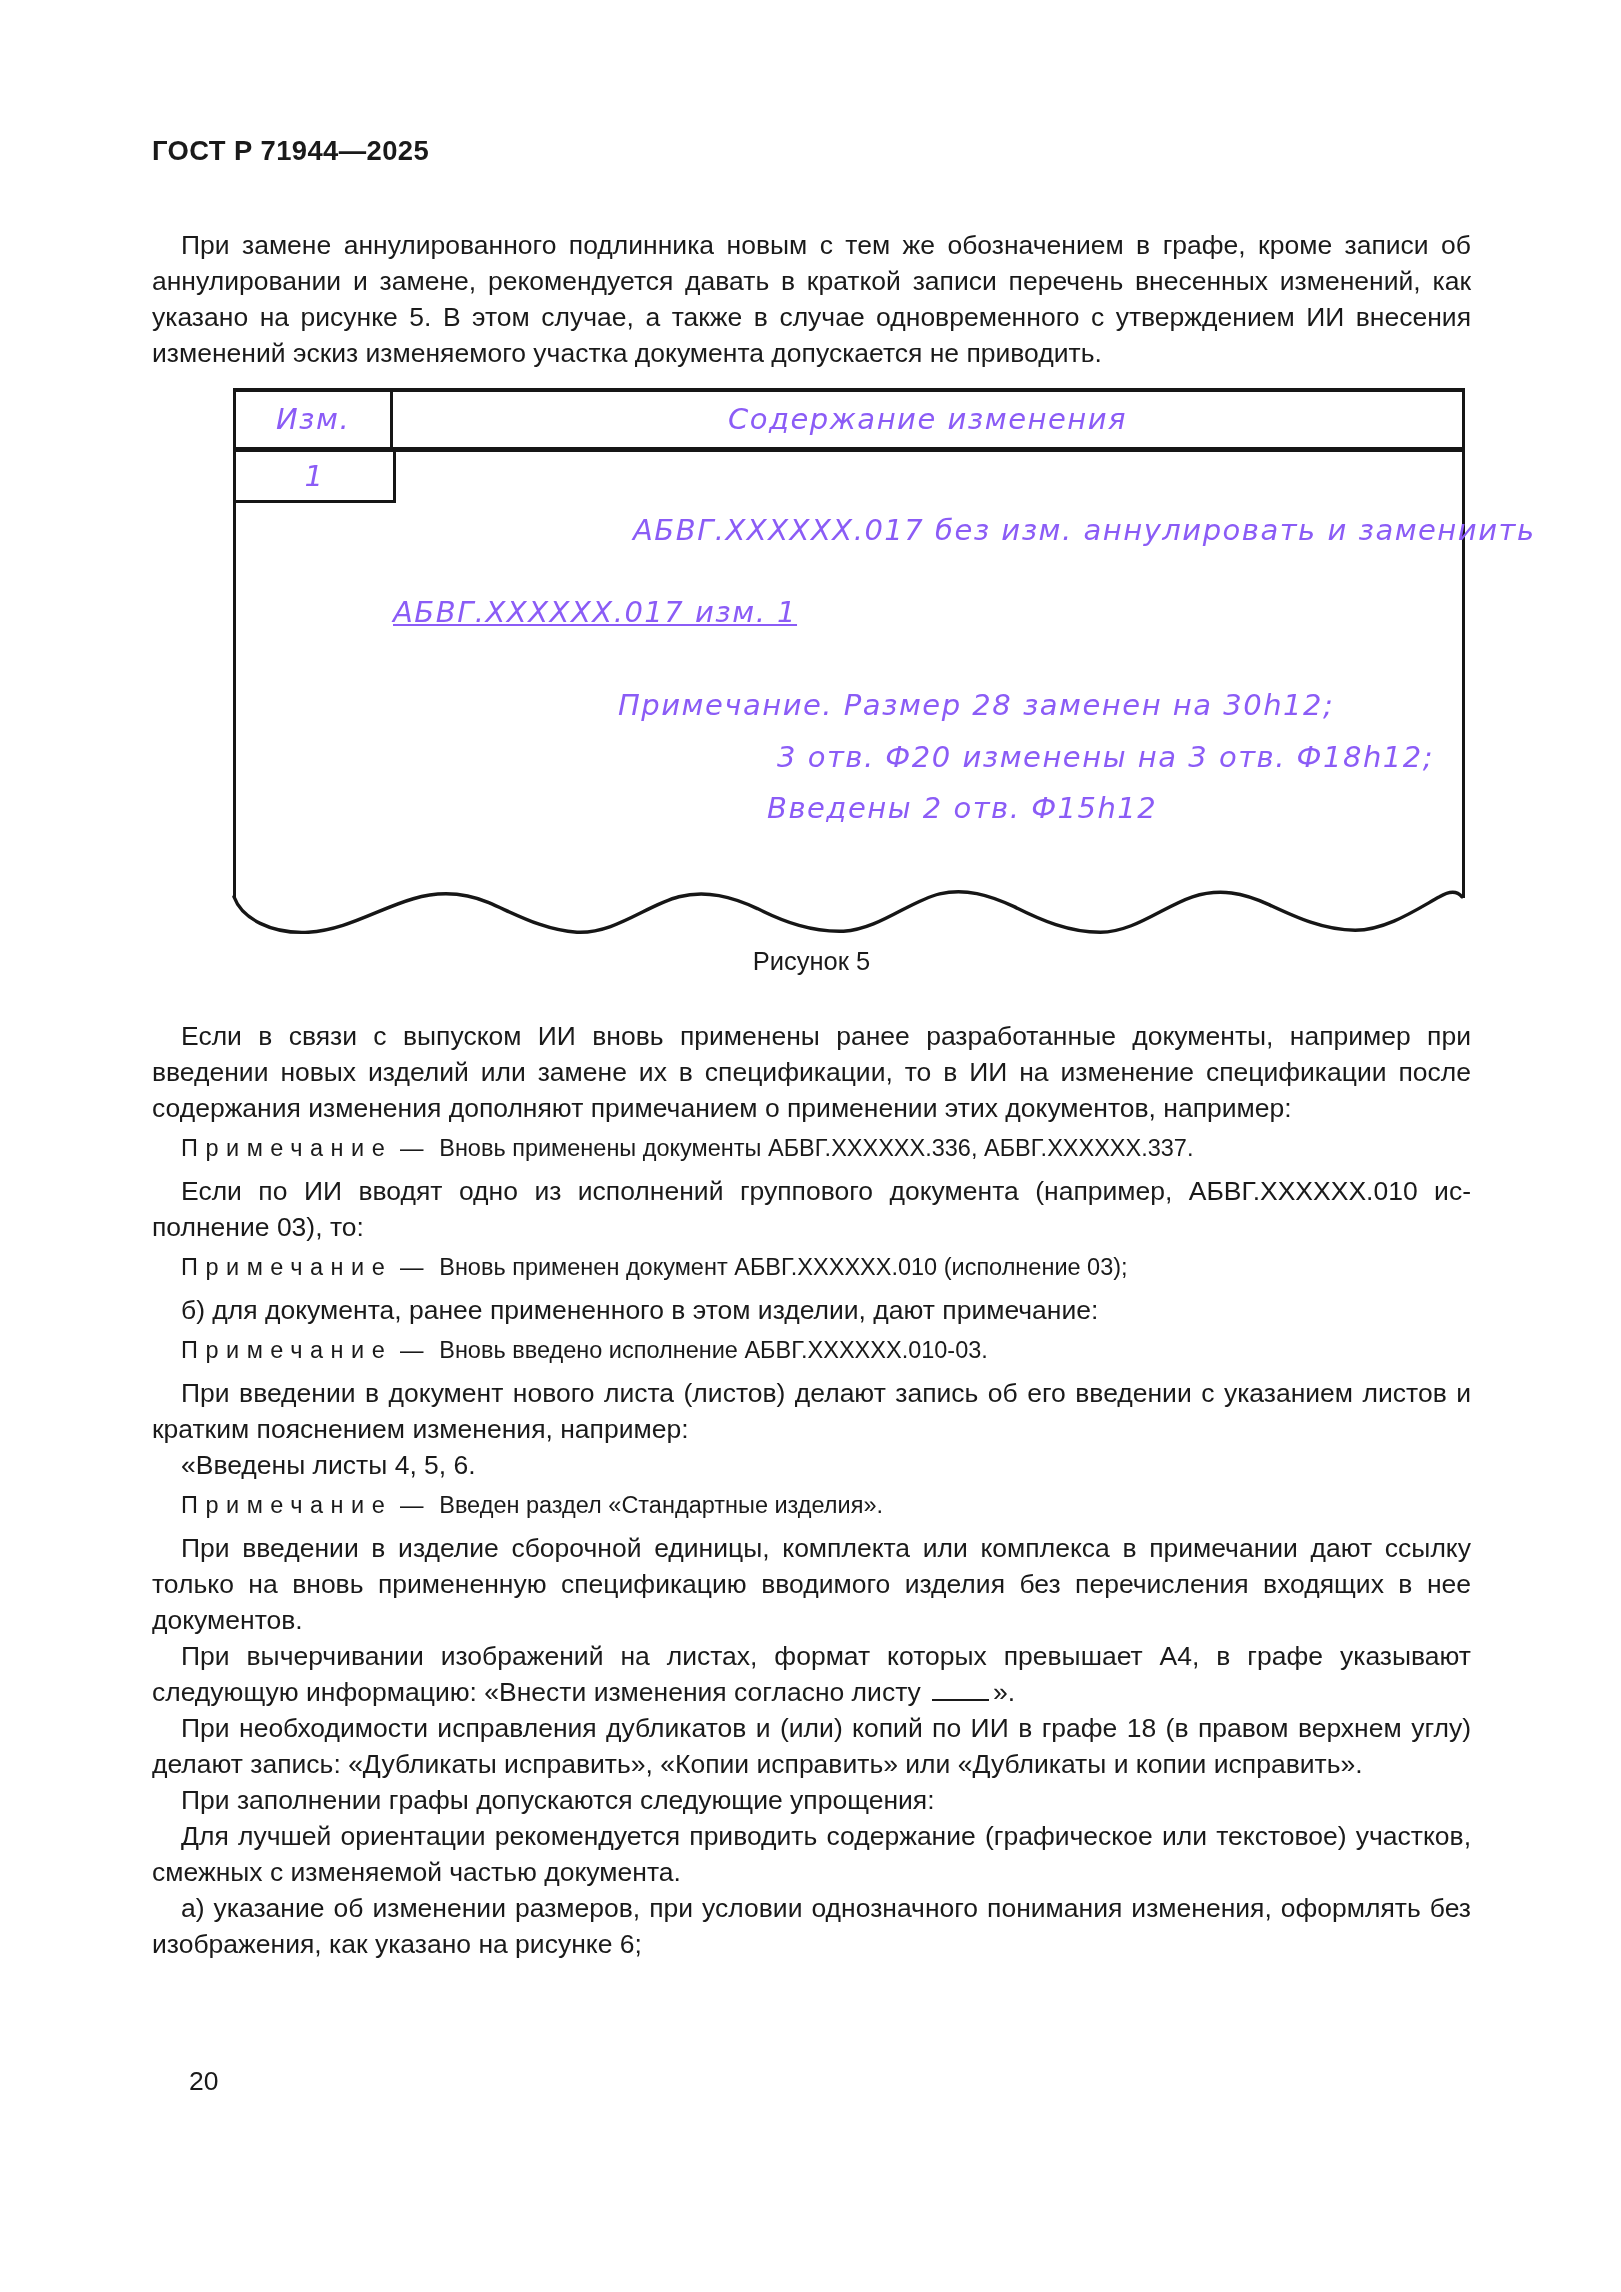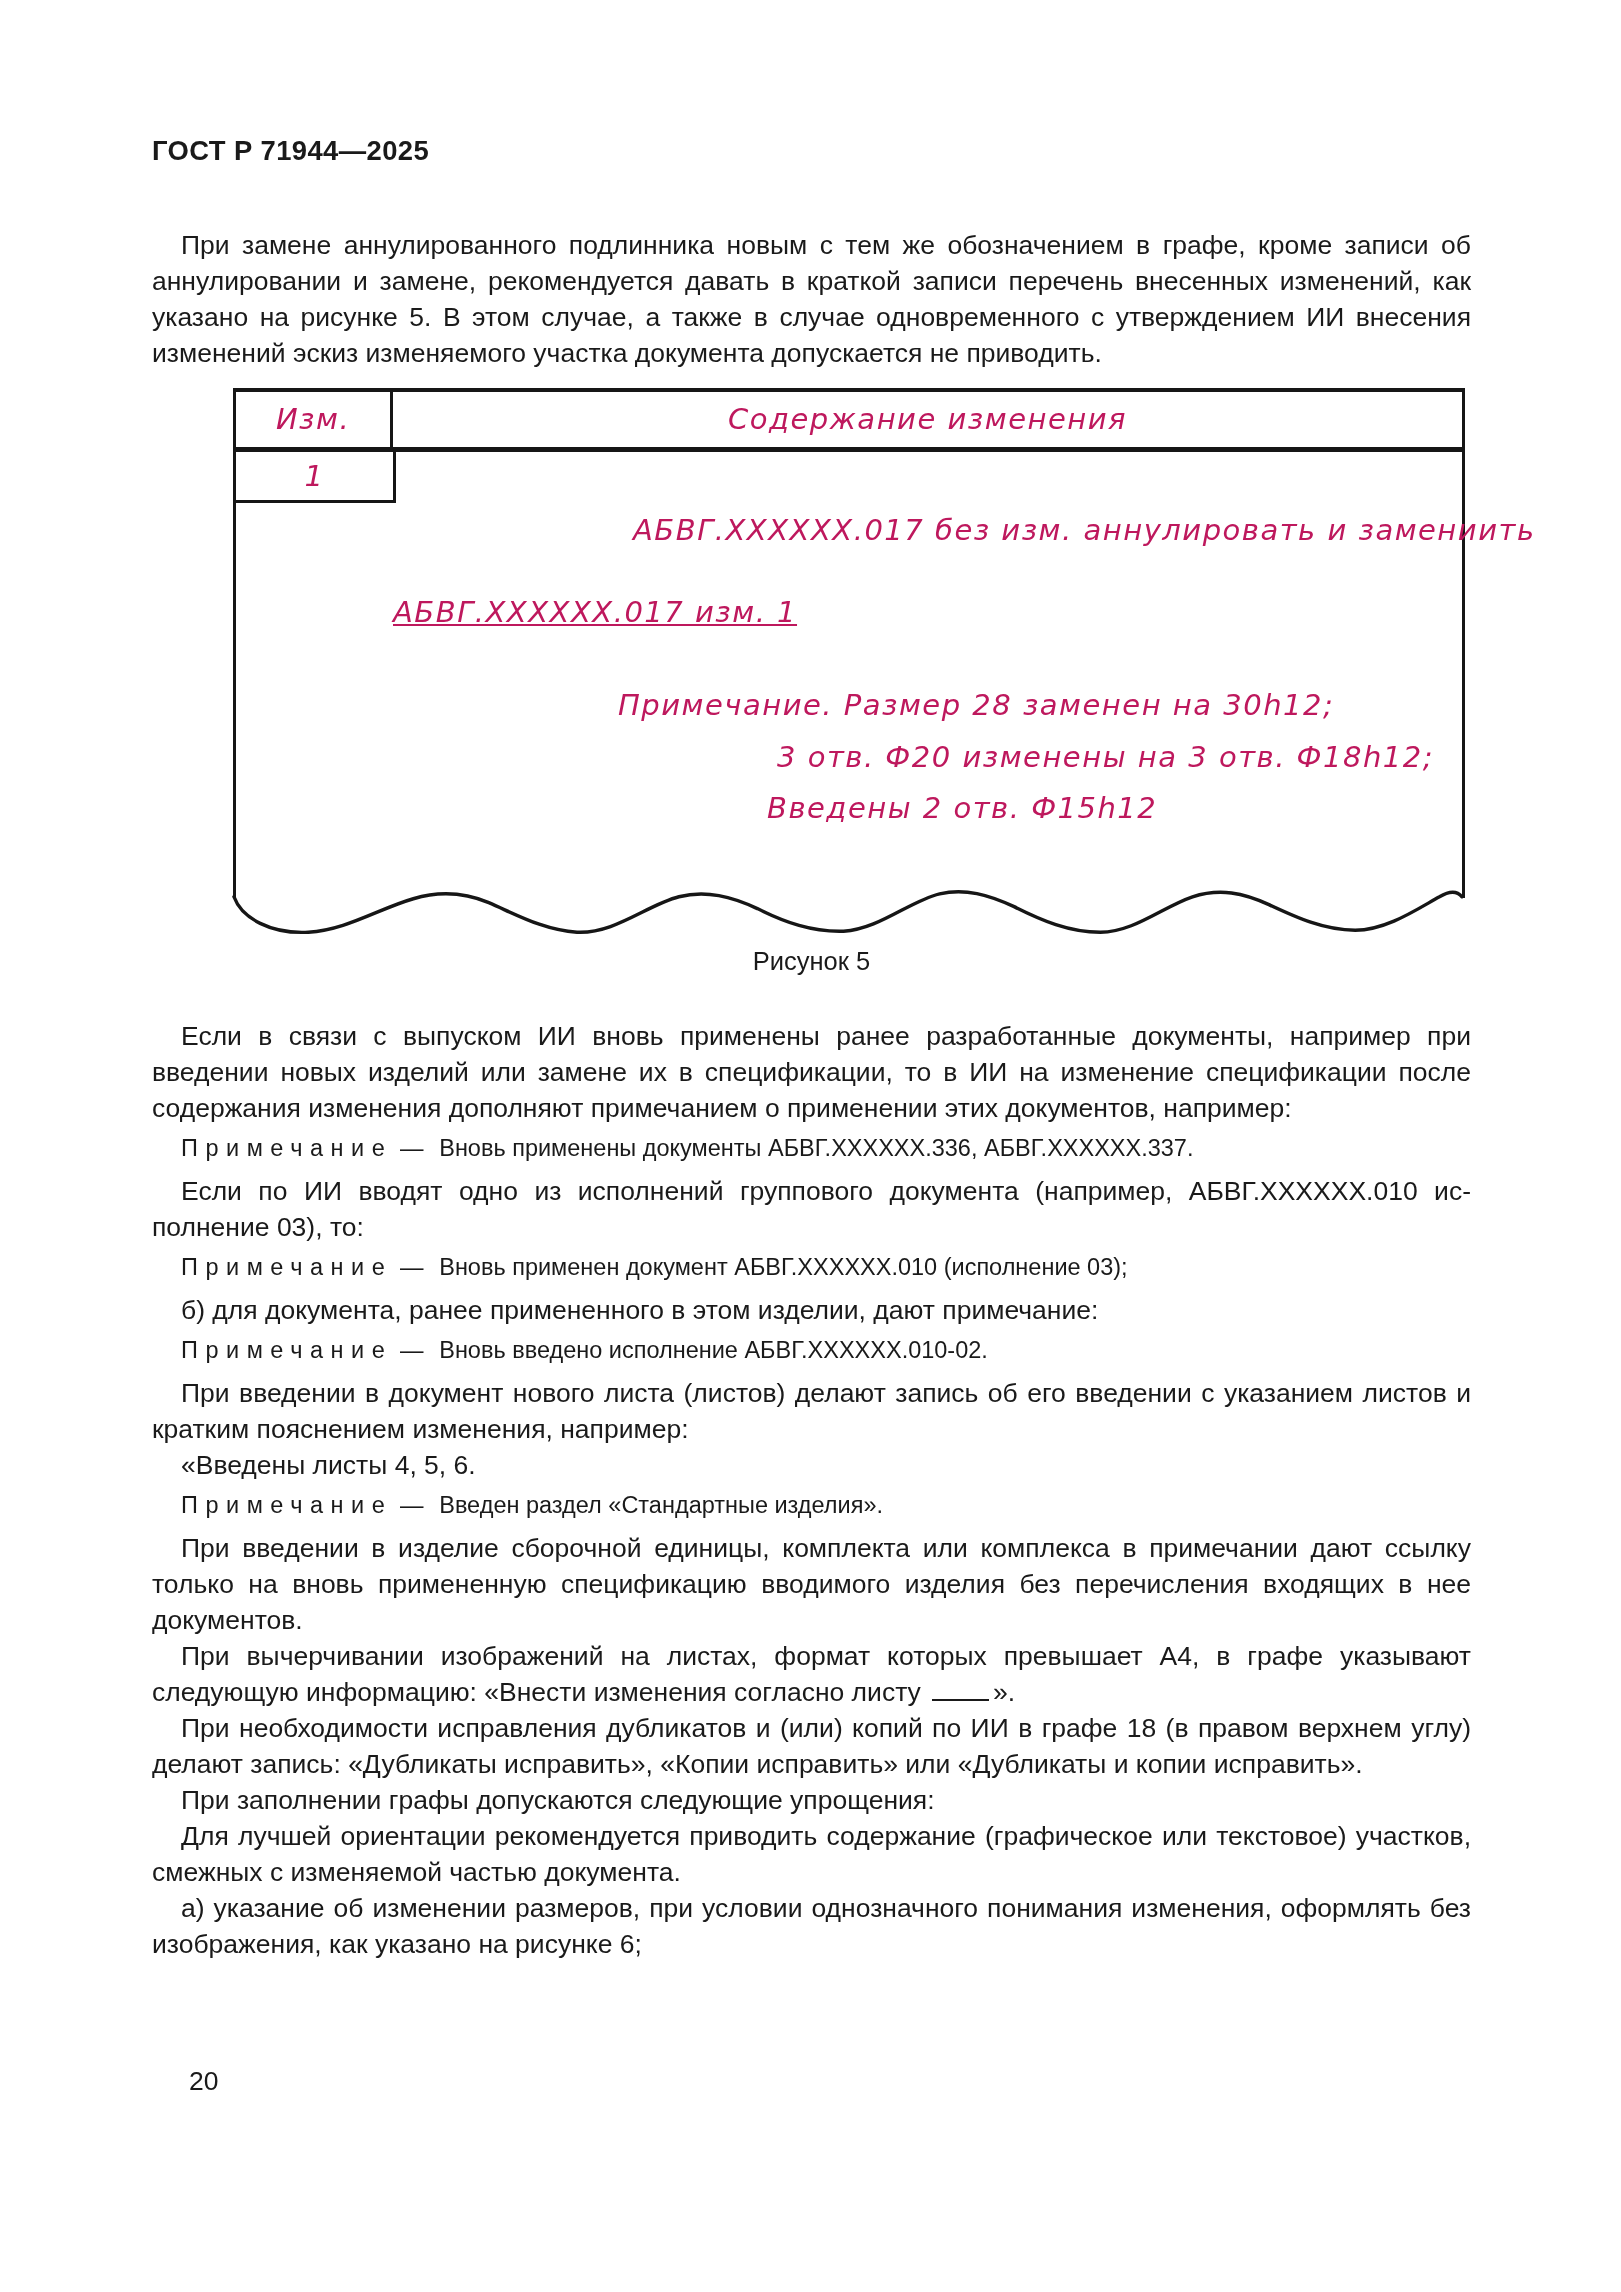--- a/index.html
+++ b/index.html
@@ -51,21 +51,21 @@
     border-left: 3.9px solid #161616;
     border-right: 3.9px solid #161616;
     box-sizing: border-box;
   }
   .draft-text {
     font-family: "DejaVu Sans", sans-serif;
     font-style: italic;
     font-size: 29px;
     letter-spacing: 1.5px;
     white-space: nowrap;
-    color: #be185d;
+    color: #8b5cf6;
   }
   .fig-head {
     display: flex;
     height: 55px;
     border-bottom: 5.9px solid #161616;
   }
   .fig-head-col1 {
     width: 157px;
     border-right: 3.9px solid #161616;
     display: flex; align-items: center; justify-content: center;
@@ -176,21 +176,21 @@
 
     <p class="body-p">Если по ИИ вводят одно из исполнений группового документа (например, АБВГ.XXXXXX.010 ис­полнение 03), то:</p>
 
     <div class="note">
       <span class="note-label">Примечание</span><span class="note-dash">—</span><span>Вновь применен документ АБВГ.XXXXXX.010 (исполнение 03);</span>
     </div>
 
     <p class="body-p">б) для документа, ранее примененного в этом изделии, дают примечание:</p>
 
     <div class="note">
-      <span class="note-label">Примечание</span><span class="note-dash">—</span><span>Вновь введено исполнение АБВГ.XXXXXX.010-02.</span>
+      <span class="note-label">Примечание</span><span class="note-dash">—</span><span>Вновь введено исполнение АБВГ.XXXXXX.010-03.</span>
     </div>
 
     <p class="body-p">При введении в документ нового листа (листов) делают запись об его введении с указанием ли­стов и кратким пояснением изменения, например:</p>
     <p class="body-p">«Введены листы 4, 5, 6.</p>
 
     <div class="note">
       <span class="note-label">Примечание</span><span class="note-dash">—</span><span>Введен раздел «Стандартные изделия».</span>
     </div>
 
     <p class="body-p">При введении в изделие сборочной единицы, комплекта или комплекса в примечании дают ссылку только на вновь примененную спецификацию вводимого изделия без перечисления входящих в нее документов.</p>

